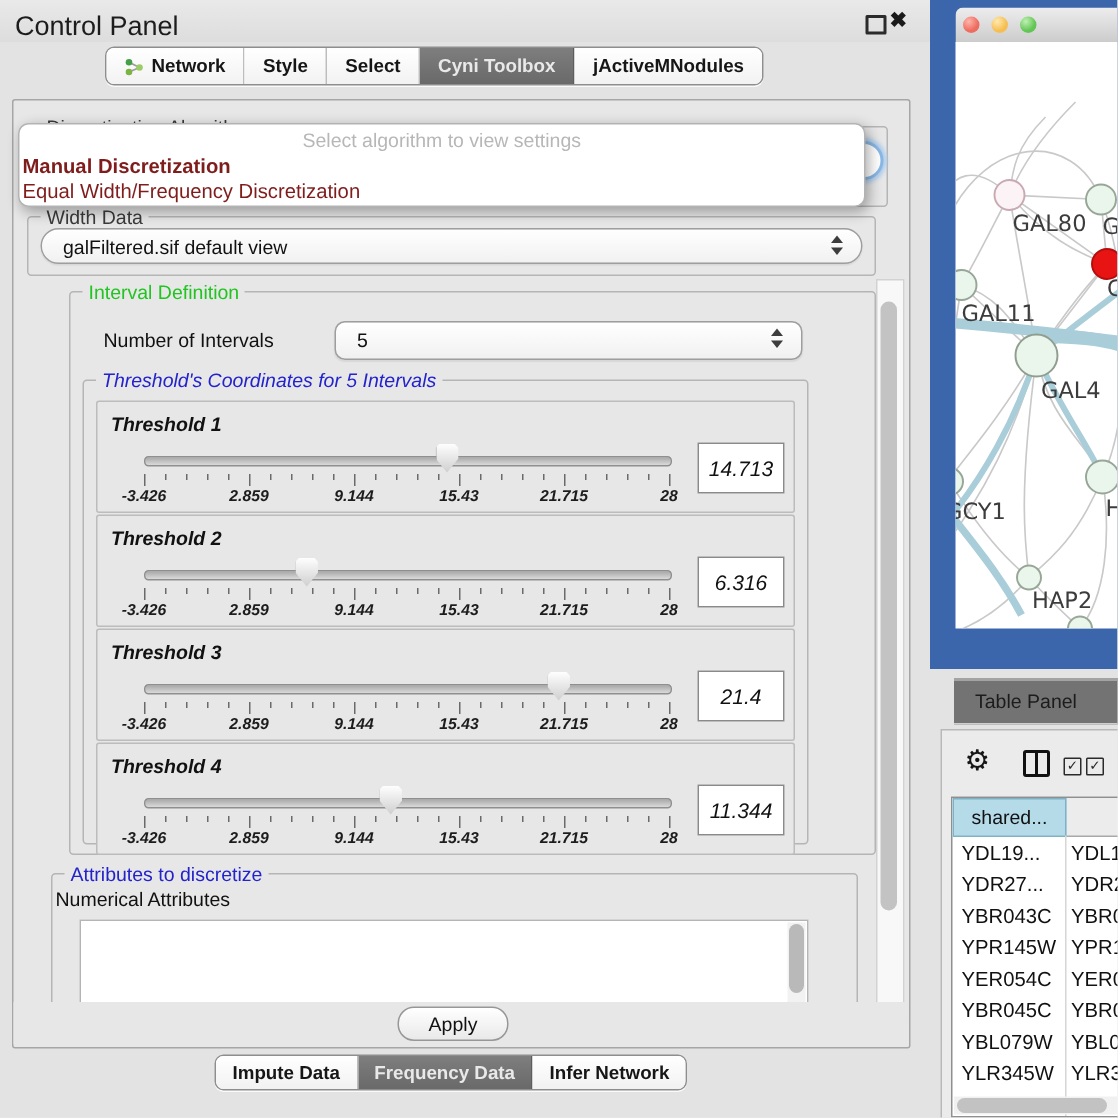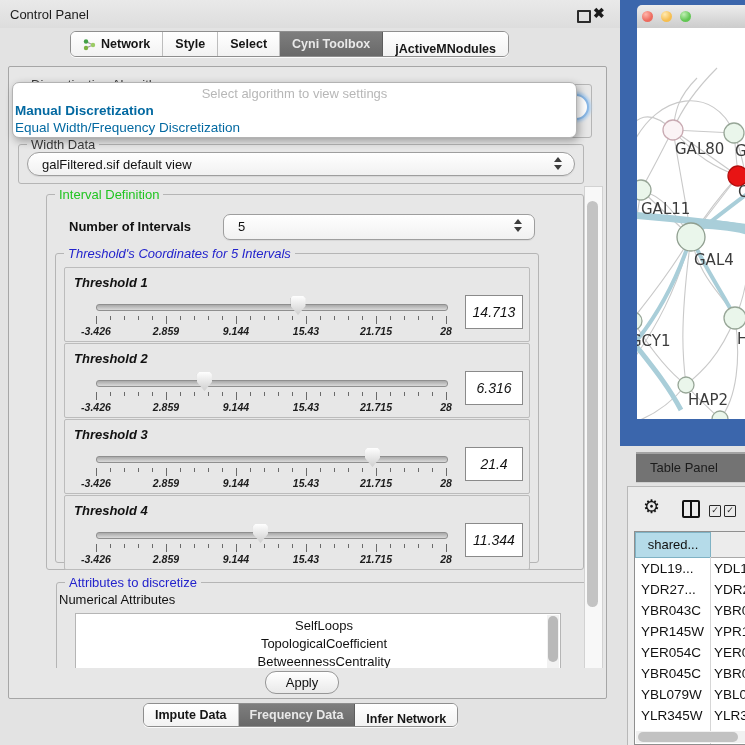--- a/index.html
+++ b/index.html
@@ -2,30 +2,30 @@
 <html><head>
 <meta charset="utf-8">
 <style>
   html,body{margin:0;padding:0;}
   body{width:745px;height:745px;overflow:hidden;position:relative;background:#e3e3e3;
        font-family:"Liberation Sans",sans-serif;color:#111;}
   .abs{position:absolute;}
 
   
   #cp-titlebar{left:0;top:0;width:620px;height:28px;background:linear-gradient(#e9e9e9,#dddddd);}
-  #cp-title{left:10px;top:7px;font-size:13px;color:#1c1c1c;}
+  #cp-title{left:10px;top:7px;font-size:18px;color:#1c1c1c;}
   #float-icon{left:577px;top:10px;width:10px;height:9px;border:2px solid #2b2b2b;border-radius:1px;background:transparent;}
   #close-icon{left:593px;top:5px;font-size:14px;font-weight:bold;color:#1a1a1a;}
 
   
   .tabgroup{display:flex;border:1px solid #8e8e8e;border-radius:6px;overflow:hidden;height:24px;
             background:#fff;box-shadow:0 1px 0 rgba(255,255,255,.8);}
   .tab{display:flex;align-items:center;gap:5px;padding:0 12px;font-size:12.5px;font-weight:bold;
        color:#161616;background:linear-gradient(#ffffff,#f2f2f2);border-right:1px solid #bdbdbd;}
-  .tab:last-child{border-right:none;align-items:flex-end;}
+  .tab:last-child{border-right:none;}
   .tab.selected{background:linear-gradient(#7e7e7e,#696969);color:#e9e9e9;border-right-color:#5d5d5d;}
   #top-tabs{left:70px;top:31px;}
   #bottom-tabs{left:143px;top:703px;height:22px;}
   #bottom-tabs .tab{padding:0 11px;}
 
   
   #outer-panel{left:8px;top:66px;width:597px;height:631px;border:1px solid #a6a6a6;border-radius:2px;background:#e7e7e7;}
 
   .groupbox{position:absolute;border:1px solid #b5b5b5;border-radius:3px;}
   .gtitle{position:absolute;top:-8px;left:8px;background:#e7e7e7;padding:0 4px;font-size:13px;white-space:nowrap;}
@@ -35,55 +35,55 @@
 
   
   #algo-group{left:18px;top:84px;width:572px;height:52px;}
   #algo-combo{left:10px;top:9px;width:556px;height:22px;border:2px solid #8ab8e6;border-radius:13px;
               background:#fff;box-shadow:0 0 3px 2px #abcdee;}
 
   
   #algo-popup{left:12px;top:82px;width:563px;height:54px;background:#fff;border:1px solid #b3b3b3;
               border-radius:7px;box-shadow:2px 3px 9px rgba(0,0,0,.33);z-index:60;}
   #popup-hint{width:100%;text-align:center;top:3px;position:absolute;font-size:13px;color:#b7b7b7;}
-  .popup-item{position:absolute;left:2px;font-size:13.5px;color:#0369a1;white-space:nowrap;}
+  .popup-item{position:absolute;left:2px;font-size:13.5px;color:#7f1d1d;white-space:nowrap;}
   .popup-item.bold{font-weight:bold;}
 
   
   #tabledata-group{left:18px;top:144px;width:564px;height:38px;}
   .combo{position:absolute;border:1px solid #9e9e9e;border-radius:13px;background:linear-gradient(#ffffff,#f1f1f1);
          box-shadow:0 1px 1px rgba(0,0,0,.07);}
   #tabledata-combo{left:8px;top:7px;width:546px;height:22px;}
   .combo-text{position:absolute;left:14px;top:4px;font-size:13px;color:#111;}
   .updown{position:absolute;right:11px;top:4px;width:9px;}
   .tri-up{width:0;height:0;border-left:4px solid transparent;border-right:4px solid transparent;border-bottom:5px solid #3d3d3d;margin-bottom:3px;}
   .tri-down{width:0;height:0;border-left:4px solid transparent;border-right:4px solid transparent;border-top:5px solid #3d3d3d;}
 
   
   #interval-group{left:46px;top:194px;width:536px;height:374px;}
-  #num-intervals-label{position:absolute;left:22px;top:24px;font-size:13px;font-weight:bold;}
+  #num-intervals-label{position:absolute;left:22px;top:24px;font-size:13px;font-weight:normal;}
   #num-intervals-spinner{left:176px;top:19px;width:310px;height:24px;border-radius:7px;}
   #thresh-group{left:8px;top:58px;width:482px;height:308px;font-style:italic;}
 
   .thresh-row{position:absolute;left:8px;width:464px;height:73px;border:1px solid #bcbcbc;border-radius:2px;background:#e7e7e7;}
   .thresh-label{position:absolute;left:9px;top:7px;font-size:13px;font-weight:bold;}
   .slider-track{position:absolute;left:31px;top:36px;width:350px;height:5px;border:1px solid #8f8f8f;border-radius:3px;
                 background:linear-gradient(#a9a9a9,#dadada);}
   .tick{position:absolute;width:1px;background:#6a6a6a;}
   .tick.minor{top:48px;height:4px;}
   .tick.major{top:48px;height:8px;}
   .tick-num{position:absolute;top:57px;font-size:10.5px;font-weight:bold;color:#1c1c1c;transform:translateX(-50%);white-space:nowrap;}
   .slider-handle{position:absolute;top:28px;width:15px;height:19px;background:linear-gradient(#fefefe,#cfcfcf);
                  clip-path:polygon(15% 0,85% 0,100% 13%,100% 52%,50% 100%,0 52%,0 13%);
                  filter:drop-shadow(0 0 1px #6f6f6f);}
   .value-box{position:absolute;left:400px;top:27px;width:56px;height:32px;border:1px solid #8a8a8a;background:#fff;
              font-size:14px;display:flex;align-items:center;justify-content:center;}
 
   
-  #attr-group{left:56px;top:582px;width:536px;height:112px;text-align:center;}
+  #attr-group{left:34px;top:582px;width:536px;height:112px;}
   #attr-sublabel{position:absolute;left:2px;top:9px;font-size:13px;font-weight:normal;}
   #attr-list{position:absolute;left:18px;top:30px;width:484px;height:58px;background:#fff;border:1px solid #b5b5b5;overflow:hidden;}
   .attr-item{font-size:13px;line-height:18px;padding-left:12px;white-space:nowrap;}
   #attr-list .pad{height:3px;}
   #attr-scrollbar{position:absolute;right:1px;top:1px;width:12px;height:56px;background:#f2f2f2;}
   #attr-thumb{position:absolute;left:1px;top:1px;width:10px;height:46px;border-radius:5px;background:#b9b9b9;}
 
   
   #apply-strip{left:9px;top:668px;width:595px;height:28px;background:#e7e7e7;z-index:10;}
   #apply-btn{position:absolute;left:256px;top:3px;width:72px;height:21px;border:1px solid #979797;border-radius:11px;
@@ -339,25 +339,20 @@
         </div>
       </div>
   </div>
 </div>
 
 <div class="groupbox" id="attr-group">
   <div class="gtitle blue">Attributes to discretize</div>
   <div id="attr-sublabel">Numerical Attributes</div>
   <div id="attr-list">
     <div class="pad"></div>
-    <div id="attr-items">
-        <div class="attr-item">SelfLoops</div>
-        <div class="attr-item">TopologicalCoefficient</div>
-        <div class="attr-item">BetweennessCentrality</div>
-      </div>
     <div id="attr-scrollbar">
         <div id="attr-thumb"></div>
       </div>
   </div>
 </div>
 
 <div class="abs" id="apply-strip">
   <div id="apply-btn">Apply</div>
 </div>
 

